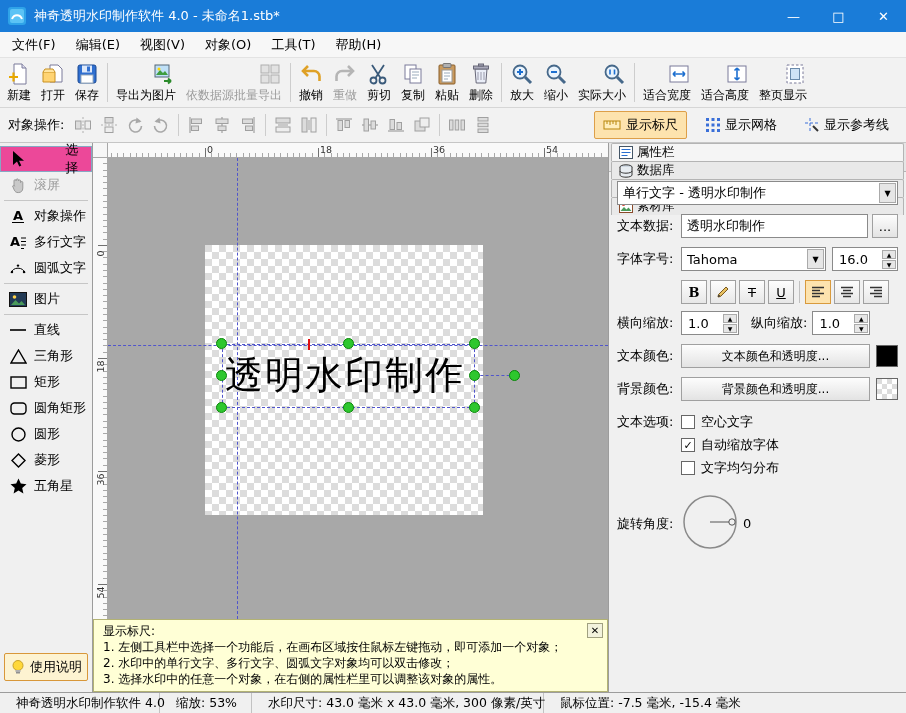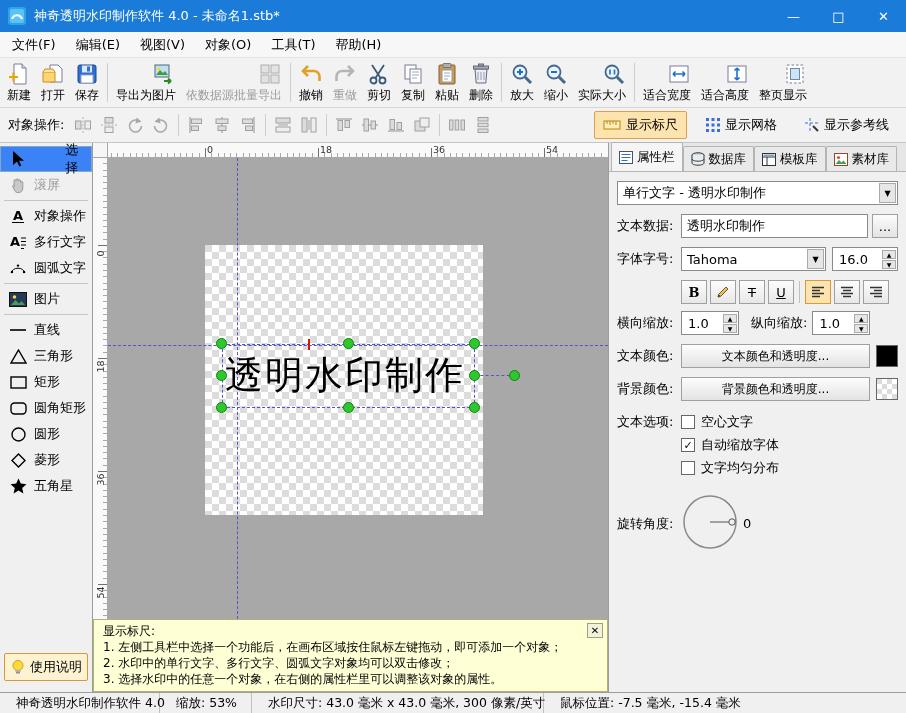--- a/index.html
+++ b/index.html
@@ -30,21 +30,21 @@
   .obj-label { margin-right:6px; white-space:nowrap; }
   .obtn { width:26px; height:26px; display:flex; align-items:center; justify-content:center; }
   .osep { width:1px; height:22px; background:#cdcdcd; margin:0 4px; }
   .toggle { display:flex; align-items:center; gap:5px; padding:4px 8px; border:1px solid transparent; border-radius:2px; margin-left:10px; white-space:nowrap; }
   .toggle.pressed { background:#fde3ae; border-color:#dd9f49; }
 
   
   .toolbox { position:absolute; top:143px; left:0; width:93px; bottom:21px; background:#f0f0f0; border-right:1px solid #9c9c9c; display:flex; flex-direction:column; padding-top:3px; }
   .tool { display:flex; align-items:center; gap:6px; height:26px; padding:0 2px 0 7px; border:1px solid transparent; }
   .tool .ti { width:20px; display:flex; justify-content:center; }
-  .tool.selected { background:#3b82f6; border-color:#86a7c4;gap:39px; }
+  .tool.selected { background:#ec4899; border-color:#86a7c4;gap:39px; }
   .tool.disabled { color:#9a9a9a; }
   .tool-sep { height:1px; background:#c6c6c6; margin:2px 4px; }
   .help-btn { margin:auto 4px 11px 4px; display:flex; align-items:center; gap:4px; border:1px solid #d8973a; background:#fdf3d1; padding:4px 5px; border-radius:2px; white-space:nowrap; }
 
   
   .canvas-col { position:absolute; top:143px; left:93px; width:515px; bottom:21px; display:flex; flex-direction:column; }
   .ruler-row { height:15px; display:flex; flex:none; }
   .ruler-corner { width:15px; height:15px; background:#f6f6f6; border-right:1px solid #a8a8a8; border-bottom:1px solid #a8a8a8; }
   .hruler { flex:1; position:relative; background-color:#f9f9f9; border-bottom:1px solid #a8a8a8;
     background-image: repeating-linear-gradient(90deg,#707070 0 1px,transparent 1px 113px),
@@ -68,21 +68,21 @@
   .connector { position:absolute; left:367px; top:217px; width:40px; height:0; border-top:1px dashed #5055cc; }
   .handle { position:absolute; width:11px; height:11px; border-radius:50%; background:#2ec72e; border:1px solid #0a860a; }
   .anchor-mark { position:absolute; left:200px; top:181px; width:2px; height:11px; background:#e01010; }
 
   
   .help-area { height:73px; flex:none; background:#ffffd6; border:1px solid #b2b274; position:relative; padding:3px 9px 0 9px; font-size:12px; line-height:16px; }
   .help-close { position:absolute; top:3px; right:4px; width:16px; height:15px; border:1px solid #a0a080; background:#f2f2dc; display:flex; align-items:center; justify-content:center; font-size:10px; }
 
   
   .props { position:absolute; top:143px; right:0; width:298px; bottom:21px; background:#f0f0f0; border-left:1px solid #9c9c9c; }
-  .ptabs { display:flex; align-items:flex-end; height:29px; background:#e6e6e6; border-bottom:1px solid #b4b4b4; padding:0 2px; }
+  .ptabs { display:flex; height:29px; background:#e6e6e6; border-bottom:1px solid #b4b4b4; padding:0 2px;flex-direction:column; }
   .ptab { display:flex; align-items:center; gap:4px; padding:0 7px; height:25px; border:1px solid #b4b4b4; border-bottom:none; background:#e9e9e9; font-size:12.5px; white-space:nowrap; border-radius:2px 2px 0 0; }
   .ptab.active { background:#f5f5f5; height:29px; }
   .pbody { padding:9px 8px 0 8px; }
   .prow { display:flex; align-items:center; margin-bottom:9px; }
   .plabel { width:64px; flex:none; white-space:nowrap; }
   .combo { flex:1; height:24px; background:#fff; border:1px solid #8a8a8a; display:flex; align-items:center; padding:0 1px 0 5px; overflow:hidden; white-space:nowrap; }
   .combo .arrow { margin-left:auto; width:17px; height:20px; background:#e6e6e6; border:1px solid #aaa; display:flex; align-items:center; justify-content:center; font-size:8px; flex:none; }
   .pinput { flex:1; height:24px; border:1px solid #8a8a8a; padding:0 5px; font-size:13px; font-family:inherit; background:#fff; min-width:0; }
   .mini-btn { width:26px; height:24px; border:1px solid #a0a0a0; background:linear-gradient(#fdfdfd,#e3e3e3); display:flex; align-items:center; justify-content:center; margin-left:4px; flex:none; }
   .spin { height:24px; background:#fff; border:1px solid #8a8a8a; display:flex; align-items:center; padding:0 1px 0 6px; flex:none; }

